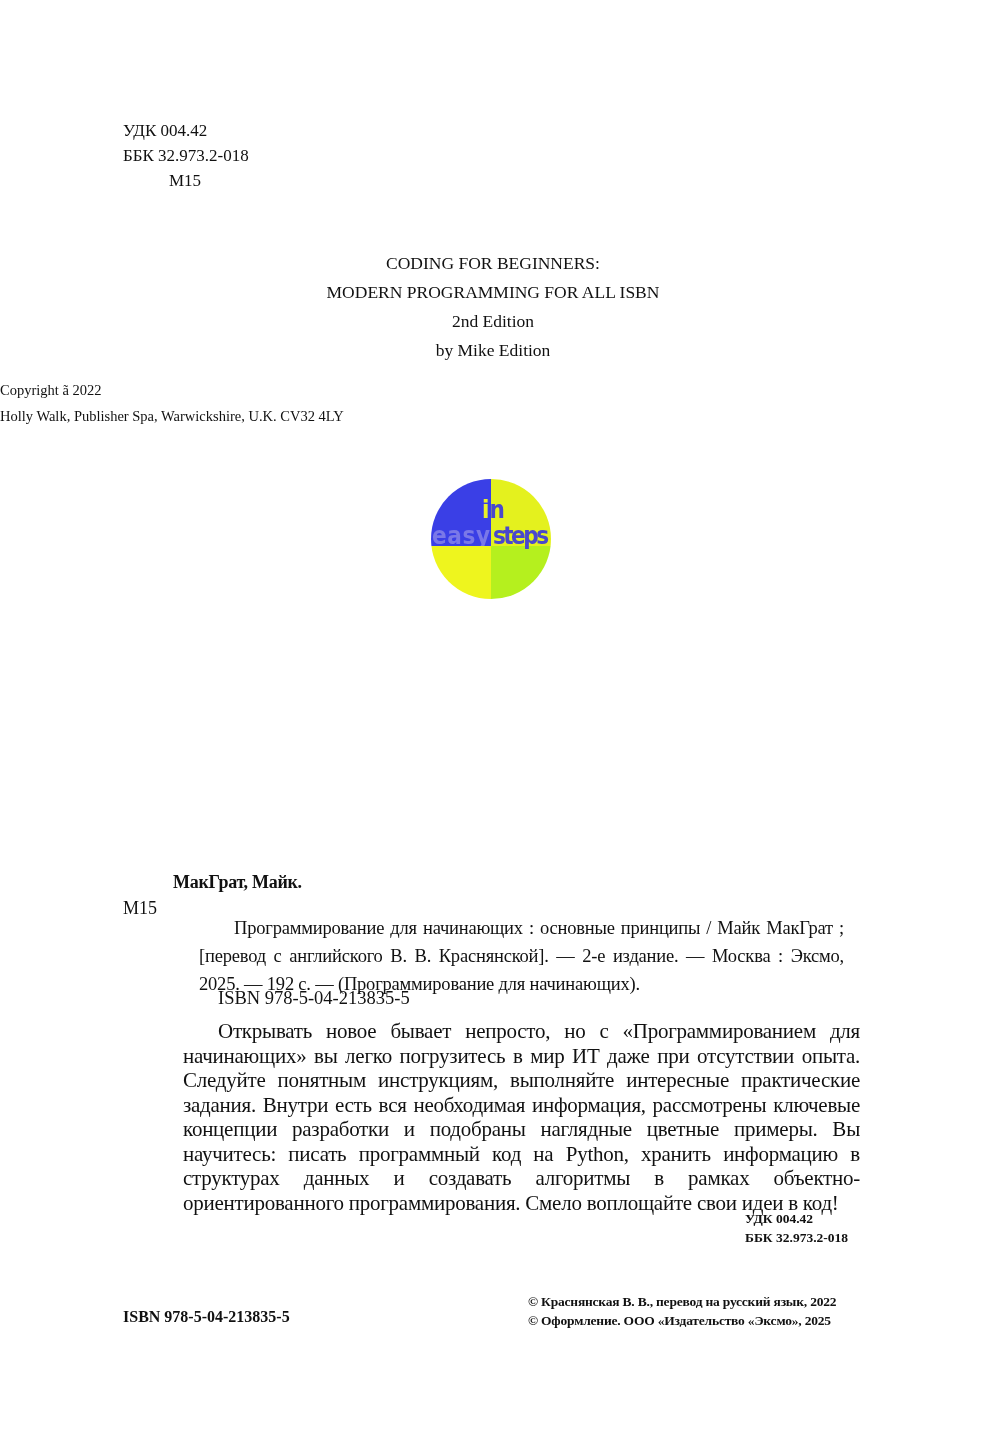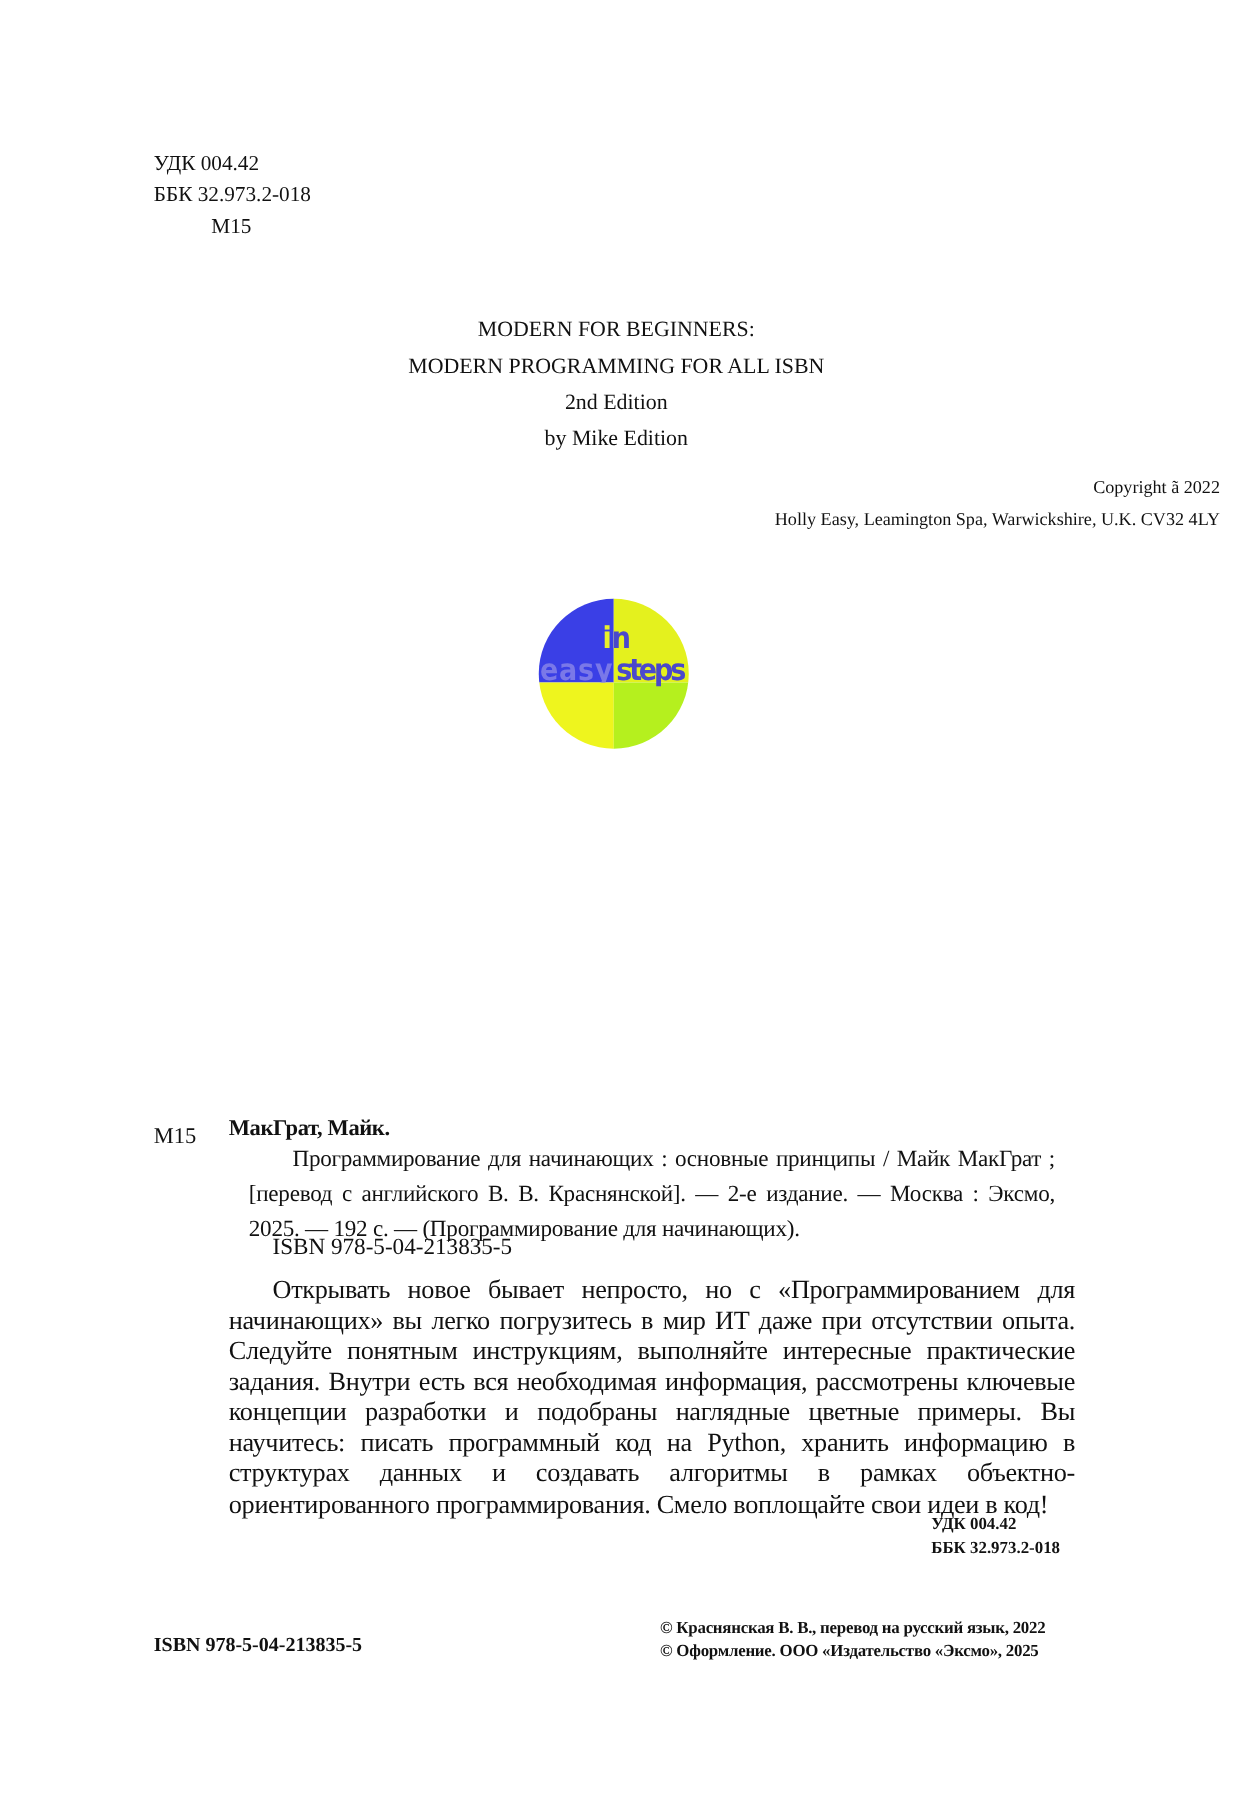--- a/index.html
+++ b/index.html
@@ -4,52 +4,52 @@
   <style>
     html, body { margin: 0; padding: 0; background: #ffffff; }
     body {
       width: 986px; height: 1447px; position: relative; overflow: hidden;
       font-family: "Liberation Serif", "DejaVu Serif", serif; color: #111;
     }
     .abs { position: absolute; }
     .udk-top { left: 123px; top: 118px; font-size: 17px; line-height: 25px; }
     .udk-top .m15 { padding-left: 46px; }
     .title-block { left: 0; width: 986px; top: 249px; text-align: center; font-size: 17.5px; line-height: 29px; }
-    .copy-block { left: 0; width: 976px; top: 378px; text-align: right; font-size: 14.5px; line-height: 25.5px; }
+    .copy-block { left: 0; width: 976px; top: 378px; text-align: left; font-size: 14.5px; line-height: 25.5px; }
     .logo { left: 430px; top: 478px; width: 122px; height: 122px; }
-    .author { left: 183px; top: 872px; font-size: 18px; font-weight: bold; font-stretch: condensed; letter-spacing: -0.3px; margin-top: 20px; }
+    .author { left: 173px; top: 872px; font-size: 18px; font-weight: bold; font-stretch: condensed; letter-spacing: -0.3px; }
     .entry-code { left: 123px; top: 898px; font-size: 18px; }
     .entry { left: 183px; top: 898px; width: 677px; font-size: 18.5px; line-height: 28px; text-align: justify; letter-spacing: -0.2px; }
     .entry p { margin: 16px; text-indent: 35px; }
     .isbn-line { left: 218px; top: 988px; font-size: 18.5px; }
     .annotation { left: 183px; top: 1019px; width: 677px; font-size: 21px; line-height: 24.5px; text-align: justify; letter-spacing: -0.25px; }
     .annotation p { margin: 0; text-indent: 35px; }
     .udk-bottom { left: 745px; top: 1209px; font-size: 13.5px; font-weight: bold; line-height: 19px; }
     .isbn-bottom { left: 123px; top: 1308px; font-size: 16px; font-weight: bold; }
     .copyrights { left: 528px; top: 1292px; font-size: 13.5px; font-weight: bold; line-height: 19px; letter-spacing: -0.2px; }
   </style>
 </head>
 <body>
 
 <div class="abs udk-top">
   <div>УДК 004.42</div>
   <div>ББК 32.973.2-018</div>
   <div class="m15">М15</div>
 </div>
 
 <div class="abs title-block">
-  <div>MODERN FOR BEGINNERS:</div>
+  <div>CODING FOR BEGINNERS:</div>
   <div>MODERN PROGRAMMING FOR ALL ISBN</div>
   <div>2nd Edition</div>
   <div>by Mike Edition</div>
 </div>
 
 <div class="abs copy-block">
   <div>Copyright ã 2022</div>
-  <div>Holly Easy, Leamington Spa, Warwickshire, U.K. CV32 4LY</div>
+  <div>Holly Walk, Publisher Spa, Warwickshire, U.K. CV32 4LY</div>
 </div>
 
 <svg class="abs logo" viewBox="0 0 122 122">
   <defs>
     <clipPath id="circ">
         <circle cx="61" cy="61" r="60"></circle>
       </clipPath>
     <clipPath id="blueq">
         <rect x="0" y="0" width="61" height="68"></rect>
       </clipPath>

